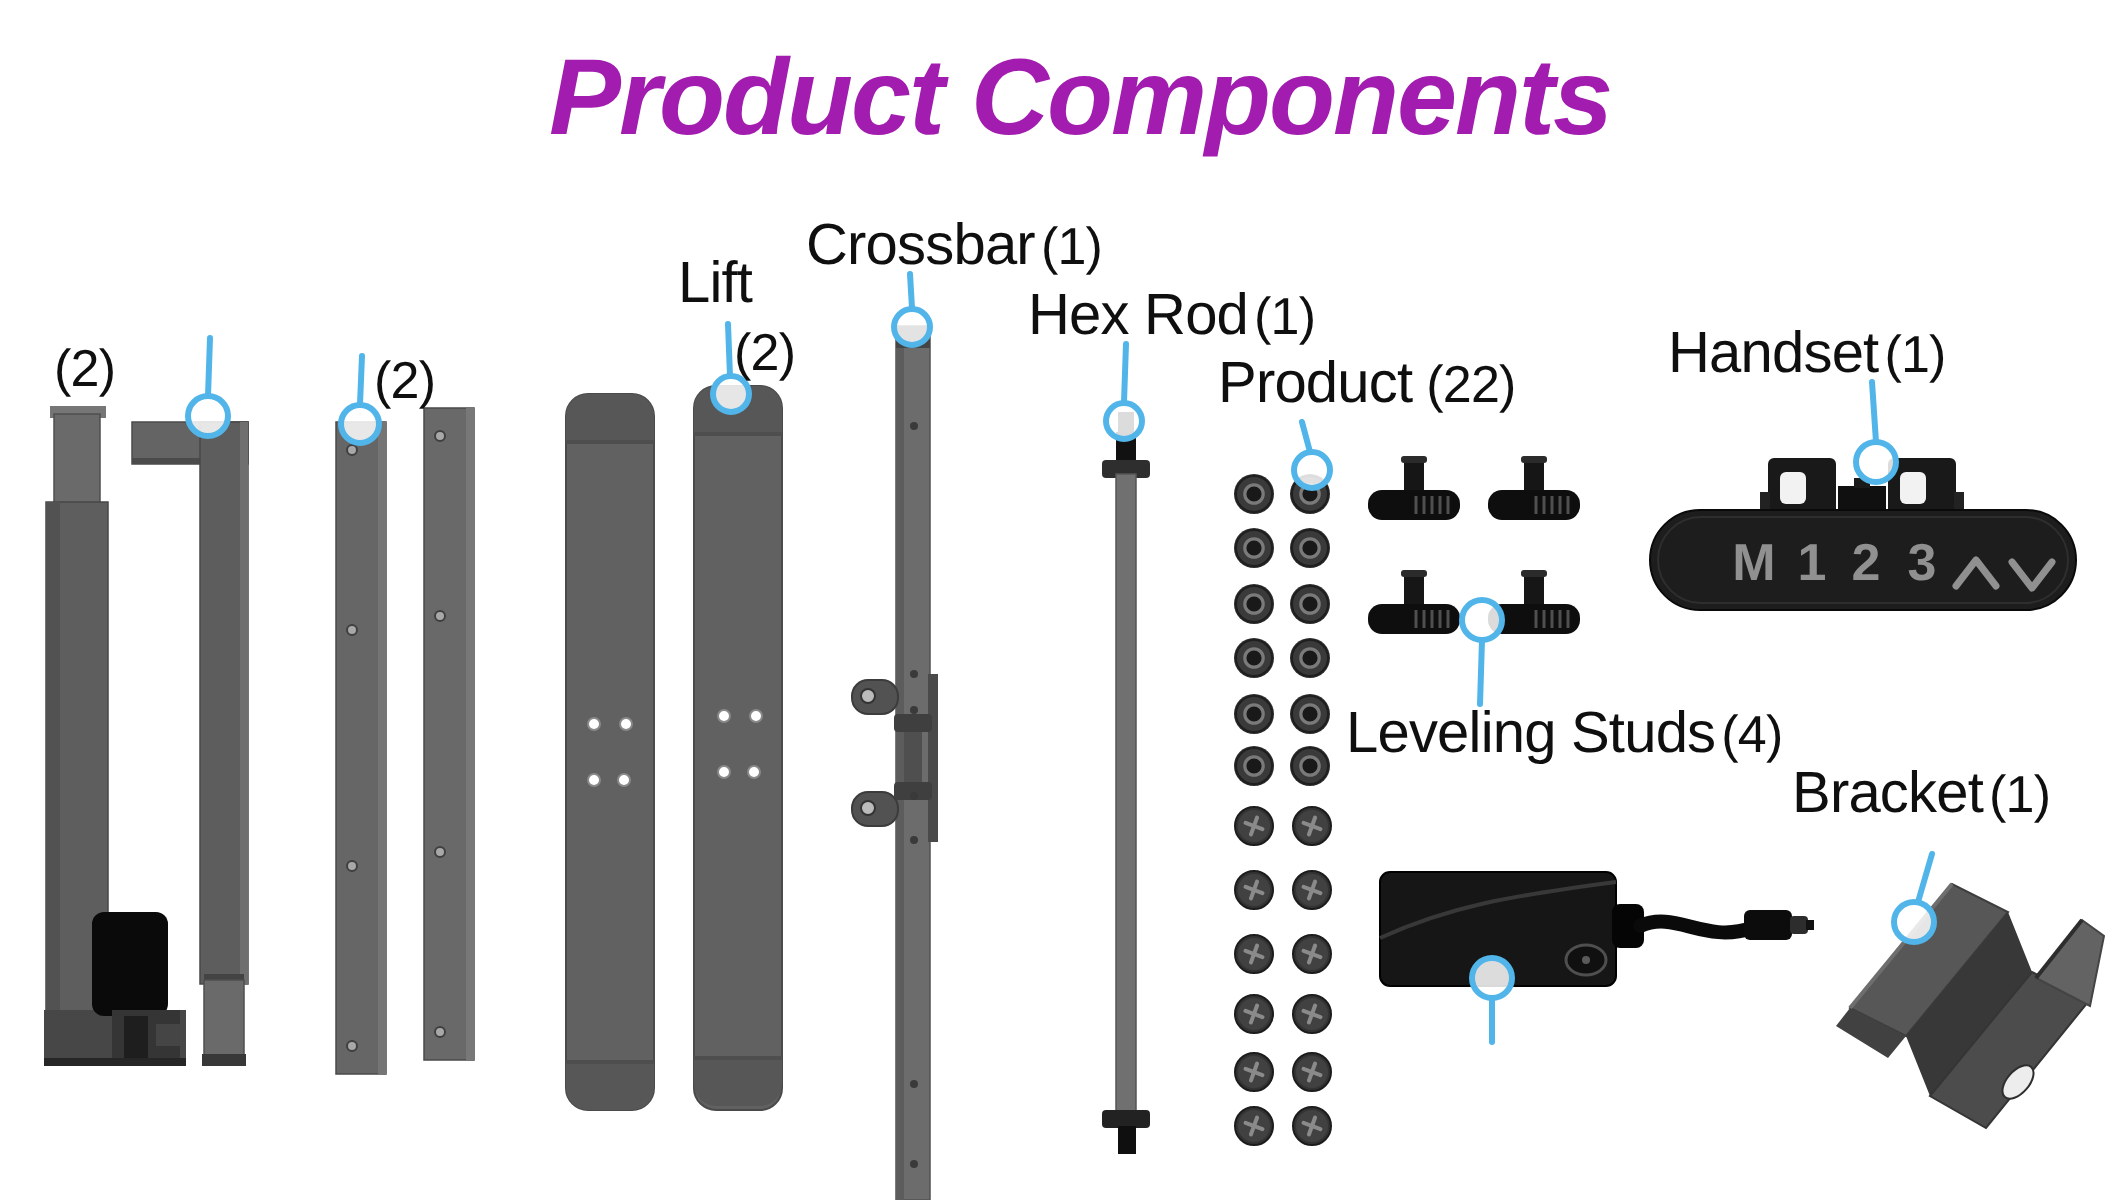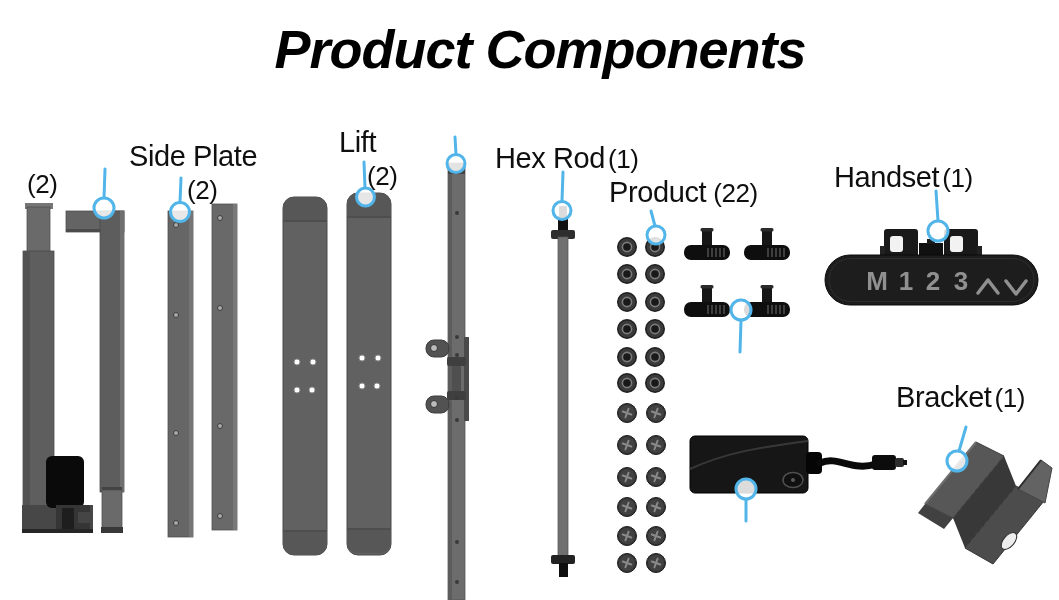--- a/index.html
+++ b/index.html
@@ -8,21 +8,21 @@
     width:1059px;height:600px;
     background:#ffffff;
     overflow:hidden;
     font-family:"Liberation Sans", sans-serif;
   }
   #scene{position:absolute;left:0;top:0;}
   .title{
     position:absolute;left:40px;top:18px;width:1000px;
     text-align:center;
     font-size:54px;font-weight:bold;font-style:italic;
-    color:#000000;letter-spacing:-1px;
+    color:#a21caf;letter-spacing:-1px;
     font-family:"Liberation Sans", sans-serif;
   }
   .lbl{
     position:absolute;
     font-size:29px;color:#0f0f0f;white-space:nowrap;
     letter-spacing:-0.4px;line-height:1;
   }
   .cnt{font-size:26px;}
   .inline-cnt{margin-left:3px;}
   .spaced-cnt{margin-left:7px;}
@@ -271,30 +271,31 @@
         <circle cx="746" cy="489" r="10"></circle>
           <line x1="746" y1="499" x2="746" y2="521"></line>
       </g>
     </g>
   </svg>
 
   <div class="title">Product Components</div>
 
   <div class="lbl cnt" style="left:27px;top:171px;">(2)</div>
 
-  <div class="lbl" style="left:129px;top:142px;">Side Plate</div>
   <div class="lbl cnt" style="left:187px;top:177px;">(2)</div>
 
   <div class="lbl" style="left:339px;top:128px;">Lift</div>
   <div class="lbl cnt" style="left:367px;top:163px;">(2)</div>
 
-
-  <div class="lbl" style="left:495px;top:144px;text-align:center;"><span>Hex Rod</span><span class="cnt inline-cnt">(1)</span></div>
+  <div class="lbl" style="left:403px;top:109px;"><span>Crossbar</span><span class="cnt inline-cnt">(1)</span></div>
+
+  <div class="lbl" style="left:514px;top:144px;text-align:center;"><span>Hex Rod</span><span class="cnt inline-cnt">(1)</span></div>
 
   <div class="lbl" style="left:609px;top:178px;"><span>Product</span><span class="cnt spaced-cnt">(22)</span></div>
 
   <div class="lbl" style="left:834px;top:163px;"><span>Handset</span><span class="cnt inline-cnt">(1)</span></div>
 
+  <div class="lbl" style="left:673px;top:353px;"><span>Leveling Studs</span><span class="cnt inline-cnt">(4)</span></div>
 
   <div class="lbl" style="left:896px;top:383px;"><span>Bracket</span><span class="cnt inline-cnt">(1)</span></div>
 
 
 </div>
 
 </body></html>

